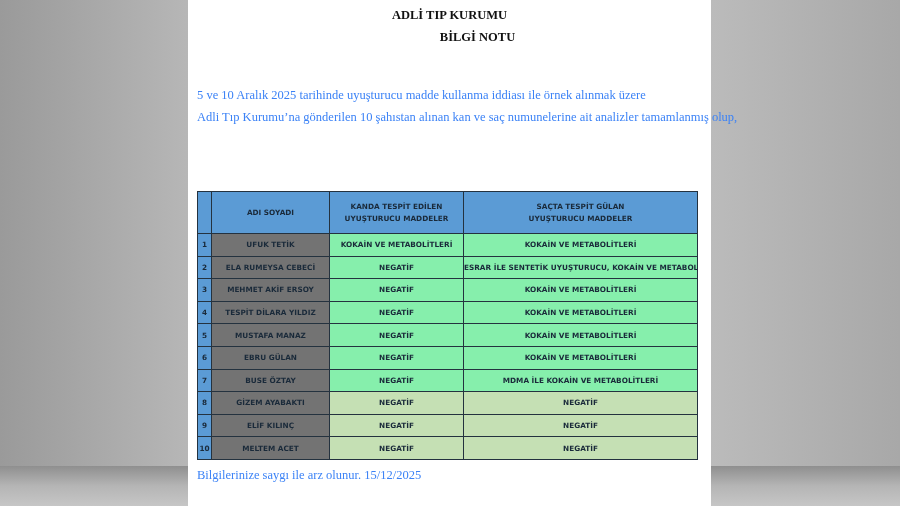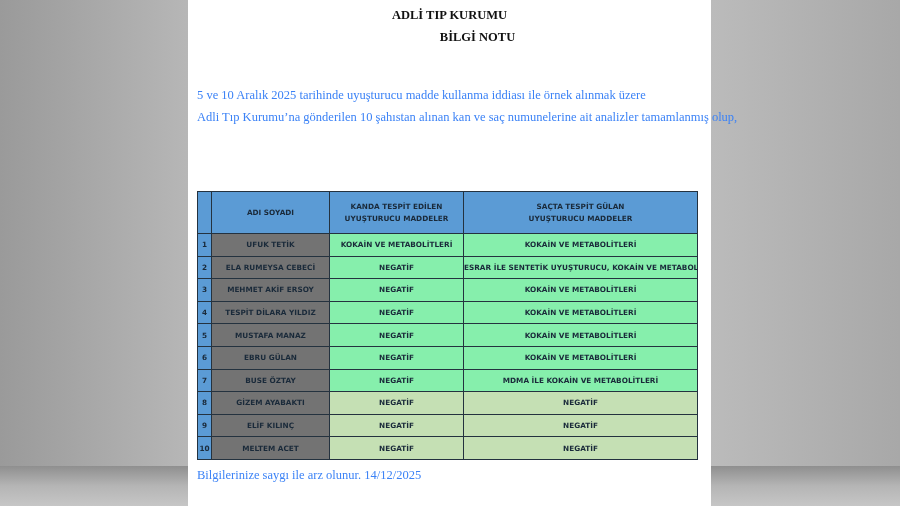--- a/index.html
+++ b/index.html
@@ -130,14 +130,14 @@
         </tr>
         <tr class="r">
           <td class="num">10</td>
           <td class="name">MELTEM ACET</td>
           <td class="neg">NEGATİF</td>
           <td class="neg">NEGATİF</td>
         </tr>
       </tbody>
   </table>
 
-  <div class="para" style="top:468px;">Bilgilerinize saygı ile arz olunur. 14/12/2025</div>
+  <div class="para" style="top:468px;">Bilgilerinize saygı ile arz olunur. 15/12/2025</div>
 </div>
 
 </body></html>

